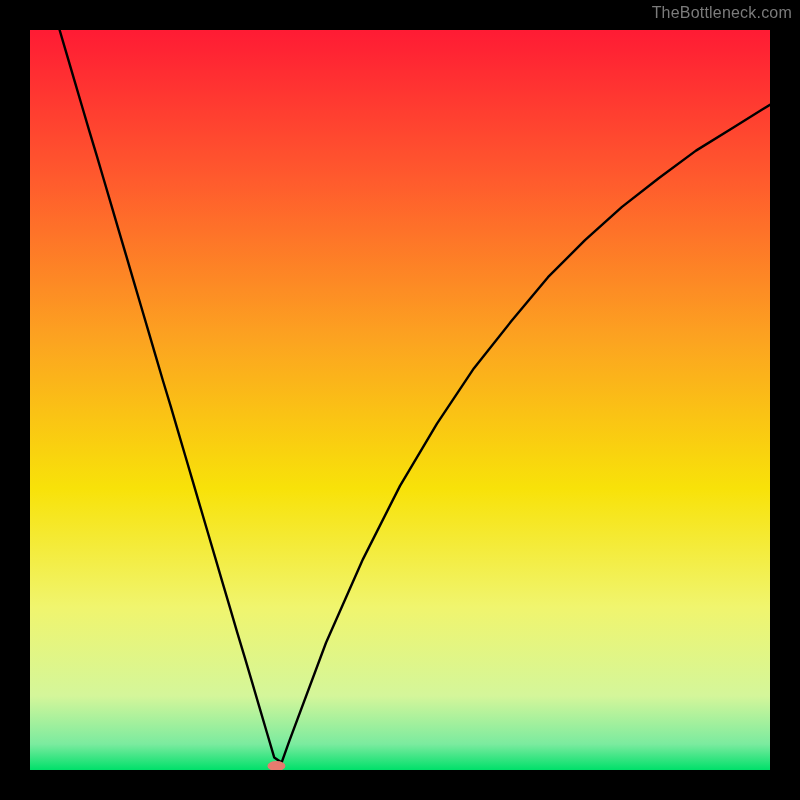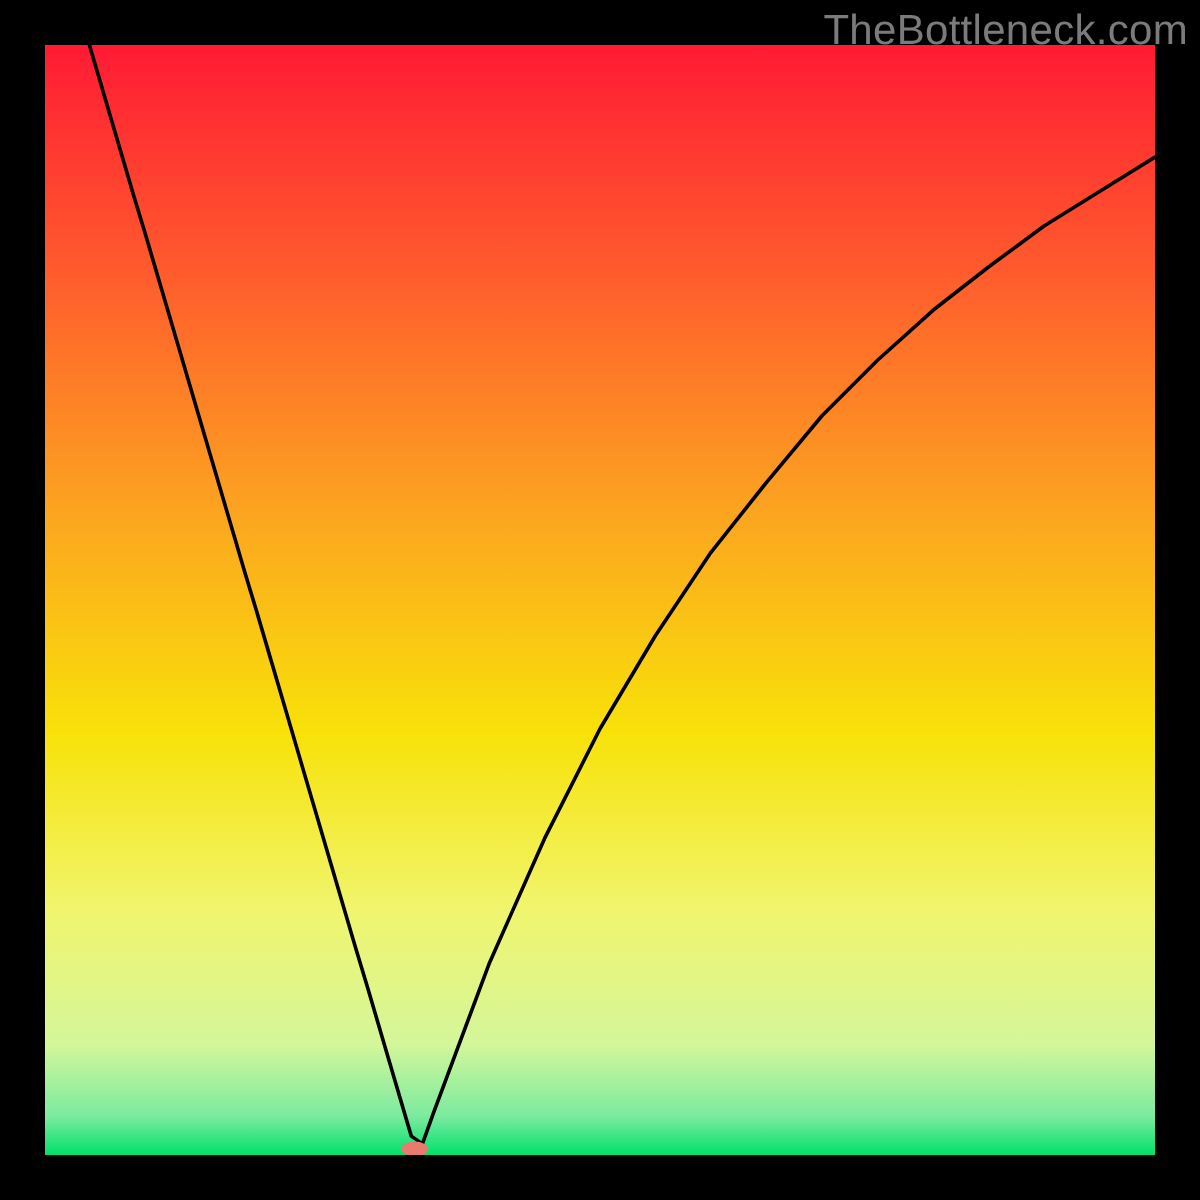--- a/index.html
+++ b/index.html
@@ -22,21 +22,21 @@
     top: 30px;
     width: 740px;
     height: 740px;
     overflow: hidden;
   }
   .attribution {
     position: absolute;
     top: 4px;
     right: 8px;
     color: #7b7b7b;
-    font-size: 28px;
+    font-size: 16px;
     letter-spacing: 0.2px;
     font-weight: 400;
   }
   svg { display: block; }
 </style>
 </head>
 <body>
 
 <div class="frame">
   <div class="plot">

